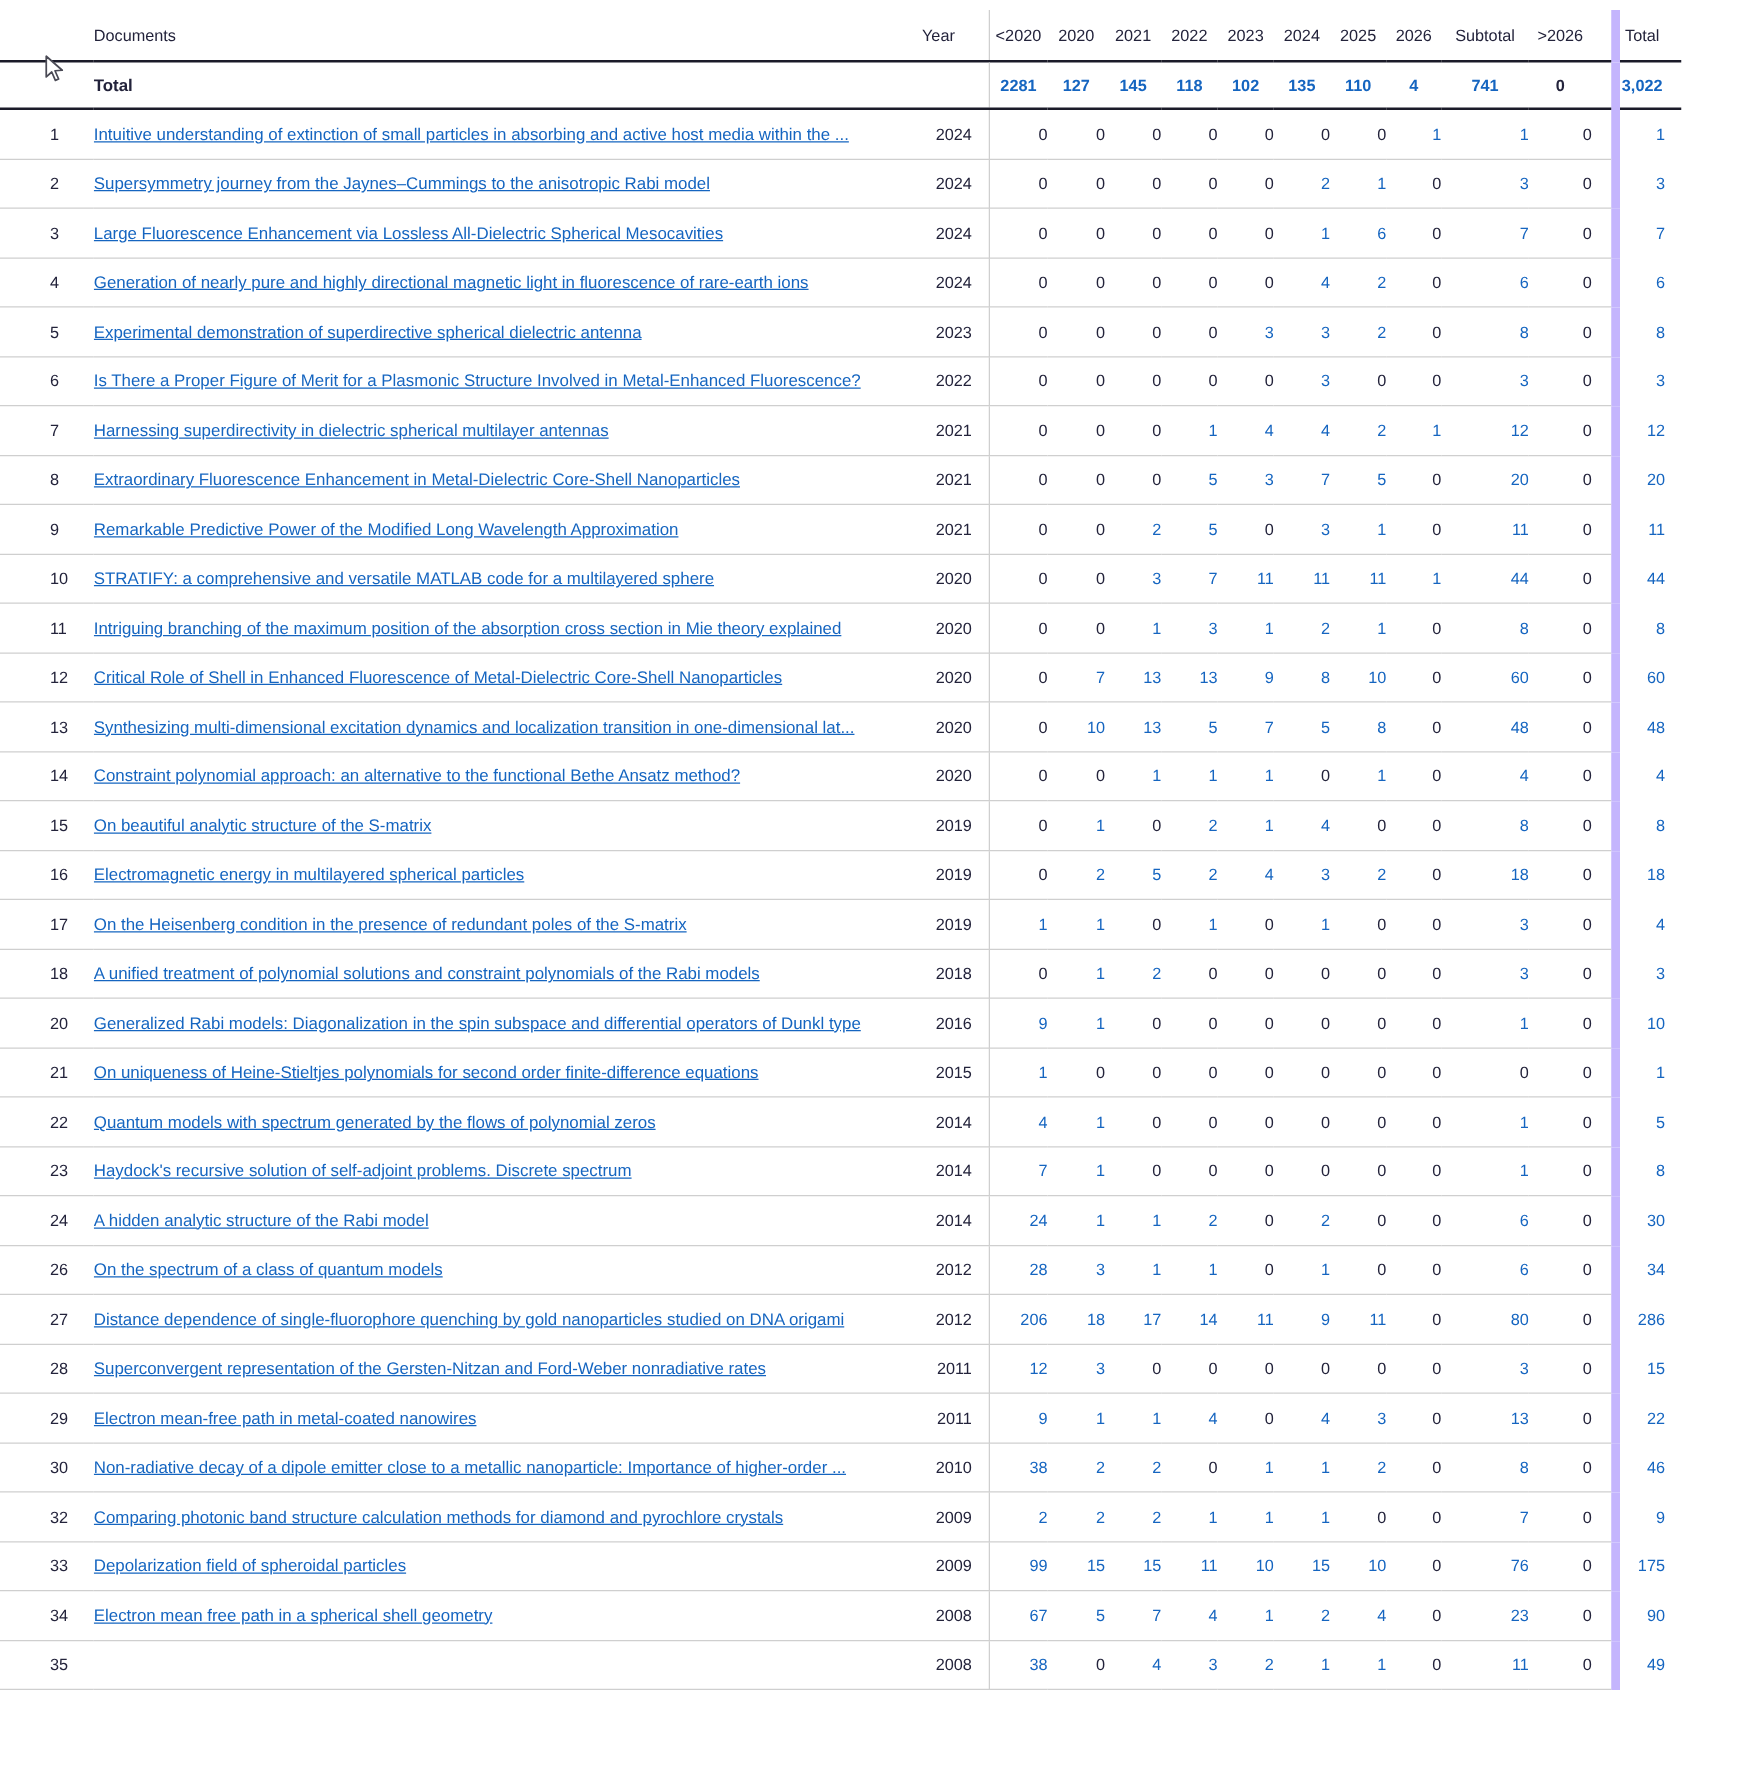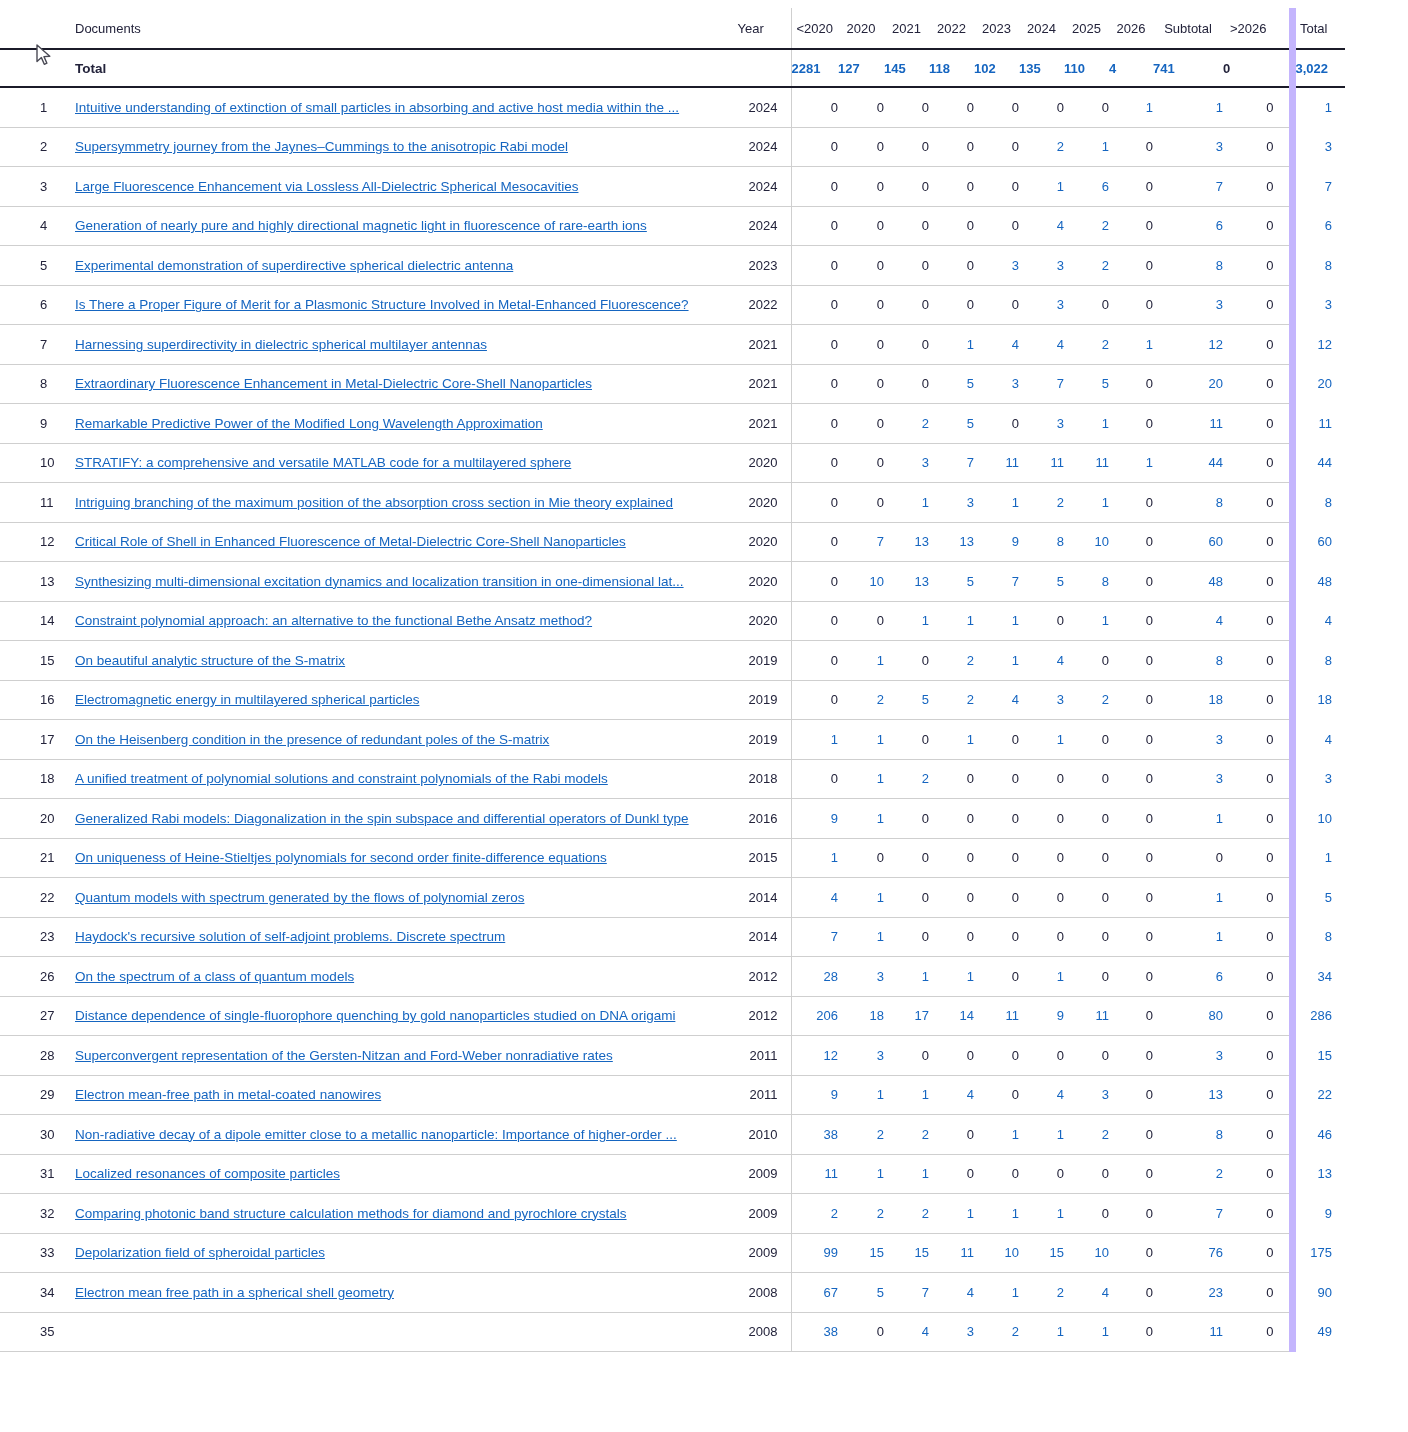--- a/index.html
+++ b/index.html
@@ -7,21 +7,21 @@
     width:1408px;height:1432px;position:relative;overflow:hidden;
     font-family:"Liberation Sans","DejaVu Sans",sans-serif;
     color:#23233b;
   }
   table{border-collapse:collapse;table-layout:fixed;width:1345px;margin:8px 0 0 0;}
   th,td{padding:0;white-space:nowrap;overflow:hidden;font-weight:normal;vertical-align:middle;}
   
   .header-row th{height:40px;font-size:13px;color:#23233b;border-bottom:2px solid #1b1b29;}
   .header-row th.col-title{text-align:left;}
   
-  .total-row td{height:36px;border-bottom:2px solid #1b1b29;font-weight:bold;font-size:13px;text-align:left;}
+  .total-row td{height:36px;border-bottom:2px solid #1b1b29;font-weight:bold;font-size:13px;text-align:center;}
   .total-row td.col-title{text-align:left;font-size:13.5px;}
   
   tbody td{height:38.5px;border-bottom:1px solid #cfcfcf;font-size:13px;text-align:right;}
   tbody td.col-total{border-bottom:none;}
   
   .col-idx{text-align:left !important;padding-left:40px;}
   .col-title{text-align:left !important;}
   .col-year{padding-right:13px;border-right:1px solid #cfcfcf;}
   .col-after{padding-right:15px;border-right:7px solid #c4b5fd;}
   .col-total{padding-right:13px;}
@@ -431,20 +431,36 @@
         <td class="col-num zero">0</td>
         <td class="col-num zero">0</td>
         <td class="col-num zero">0</td>
         <td class="col-num zero">0</td>
         <td class="col-num zero">0</td>
         <td class="col-sub link">1</td>
         <td class="col-after zero">0</td>
         <td class="col-total link">8</td>
       </tr>
       <tr>
+        <td class="col-idx zero">24</td>
+        <td class="col-title"><span class="doc-link">A hidden analytic structure of the Rabi model</span></td>
+        <td class="col-year zero">2014</td>
+        <td class="col-num link">24</td>
+        <td class="col-num link">1</td>
+        <td class="col-num link">1</td>
+        <td class="col-num link">2</td>
+        <td class="col-num zero">0</td>
+        <td class="col-num link">2</td>
+        <td class="col-num zero">0</td>
+        <td class="col-num zero">0</td>
+        <td class="col-sub link">6</td>
+        <td class="col-after zero">0</td>
+        <td class="col-total link">30</td>
+      </tr>
+      <tr>
         <td class="col-idx zero">26</td>
         <td class="col-title"><span class="doc-link">On the spectrum of a class of quantum models</span></td>
         <td class="col-year zero">2012</td>
         <td class="col-num link">28</td>
         <td class="col-num link">3</td>
         <td class="col-num link">1</td>
         <td class="col-num link">1</td>
         <td class="col-num zero">0</td>
         <td class="col-num link">1</td>
         <td class="col-num zero">0</td>
@@ -511,36 +527,20 @@
         <td class="col-num zero">0</td>
         <td class="col-num link">1</td>
         <td class="col-num link">1</td>
         <td class="col-num link">2</td>
         <td class="col-num zero">0</td>
         <td class="col-sub link">8</td>
         <td class="col-after zero">0</td>
         <td class="col-total link">46</td>
       </tr>
       <tr>
-        <td class="col-idx zero">31</td>
-        <td class="col-title"><span class="doc-link">Localized resonances of composite particles</span></td>
-        <td class="col-year zero">2009</td>
-        <td class="col-num link">11</td>
-        <td class="col-num link">1</td>
-        <td class="col-num link">1</td>
-        <td class="col-num zero">0</td>
-        <td class="col-num zero">0</td>
-        <td class="col-num zero">0</td>
-        <td class="col-num zero">0</td>
-        <td class="col-num zero">0</td>
-        <td class="col-sub link">2</td>
-        <td class="col-after zero">0</td>
-        <td class="col-total link">13</td>
-      </tr>
-      <tr>
         <td class="col-idx zero">32</td>
         <td class="col-title"><span class="doc-link">Comparing photonic band structure calculation methods for diamond and pyrochlore crystals</span></td>
         <td class="col-year zero">2009</td>
         <td class="col-num link">2</td>
         <td class="col-num link">2</td>
         <td class="col-num link">2</td>
         <td class="col-num link">1</td>
         <td class="col-num link">1</td>
         <td class="col-num link">1</td>
         <td class="col-num zero">0</td>

